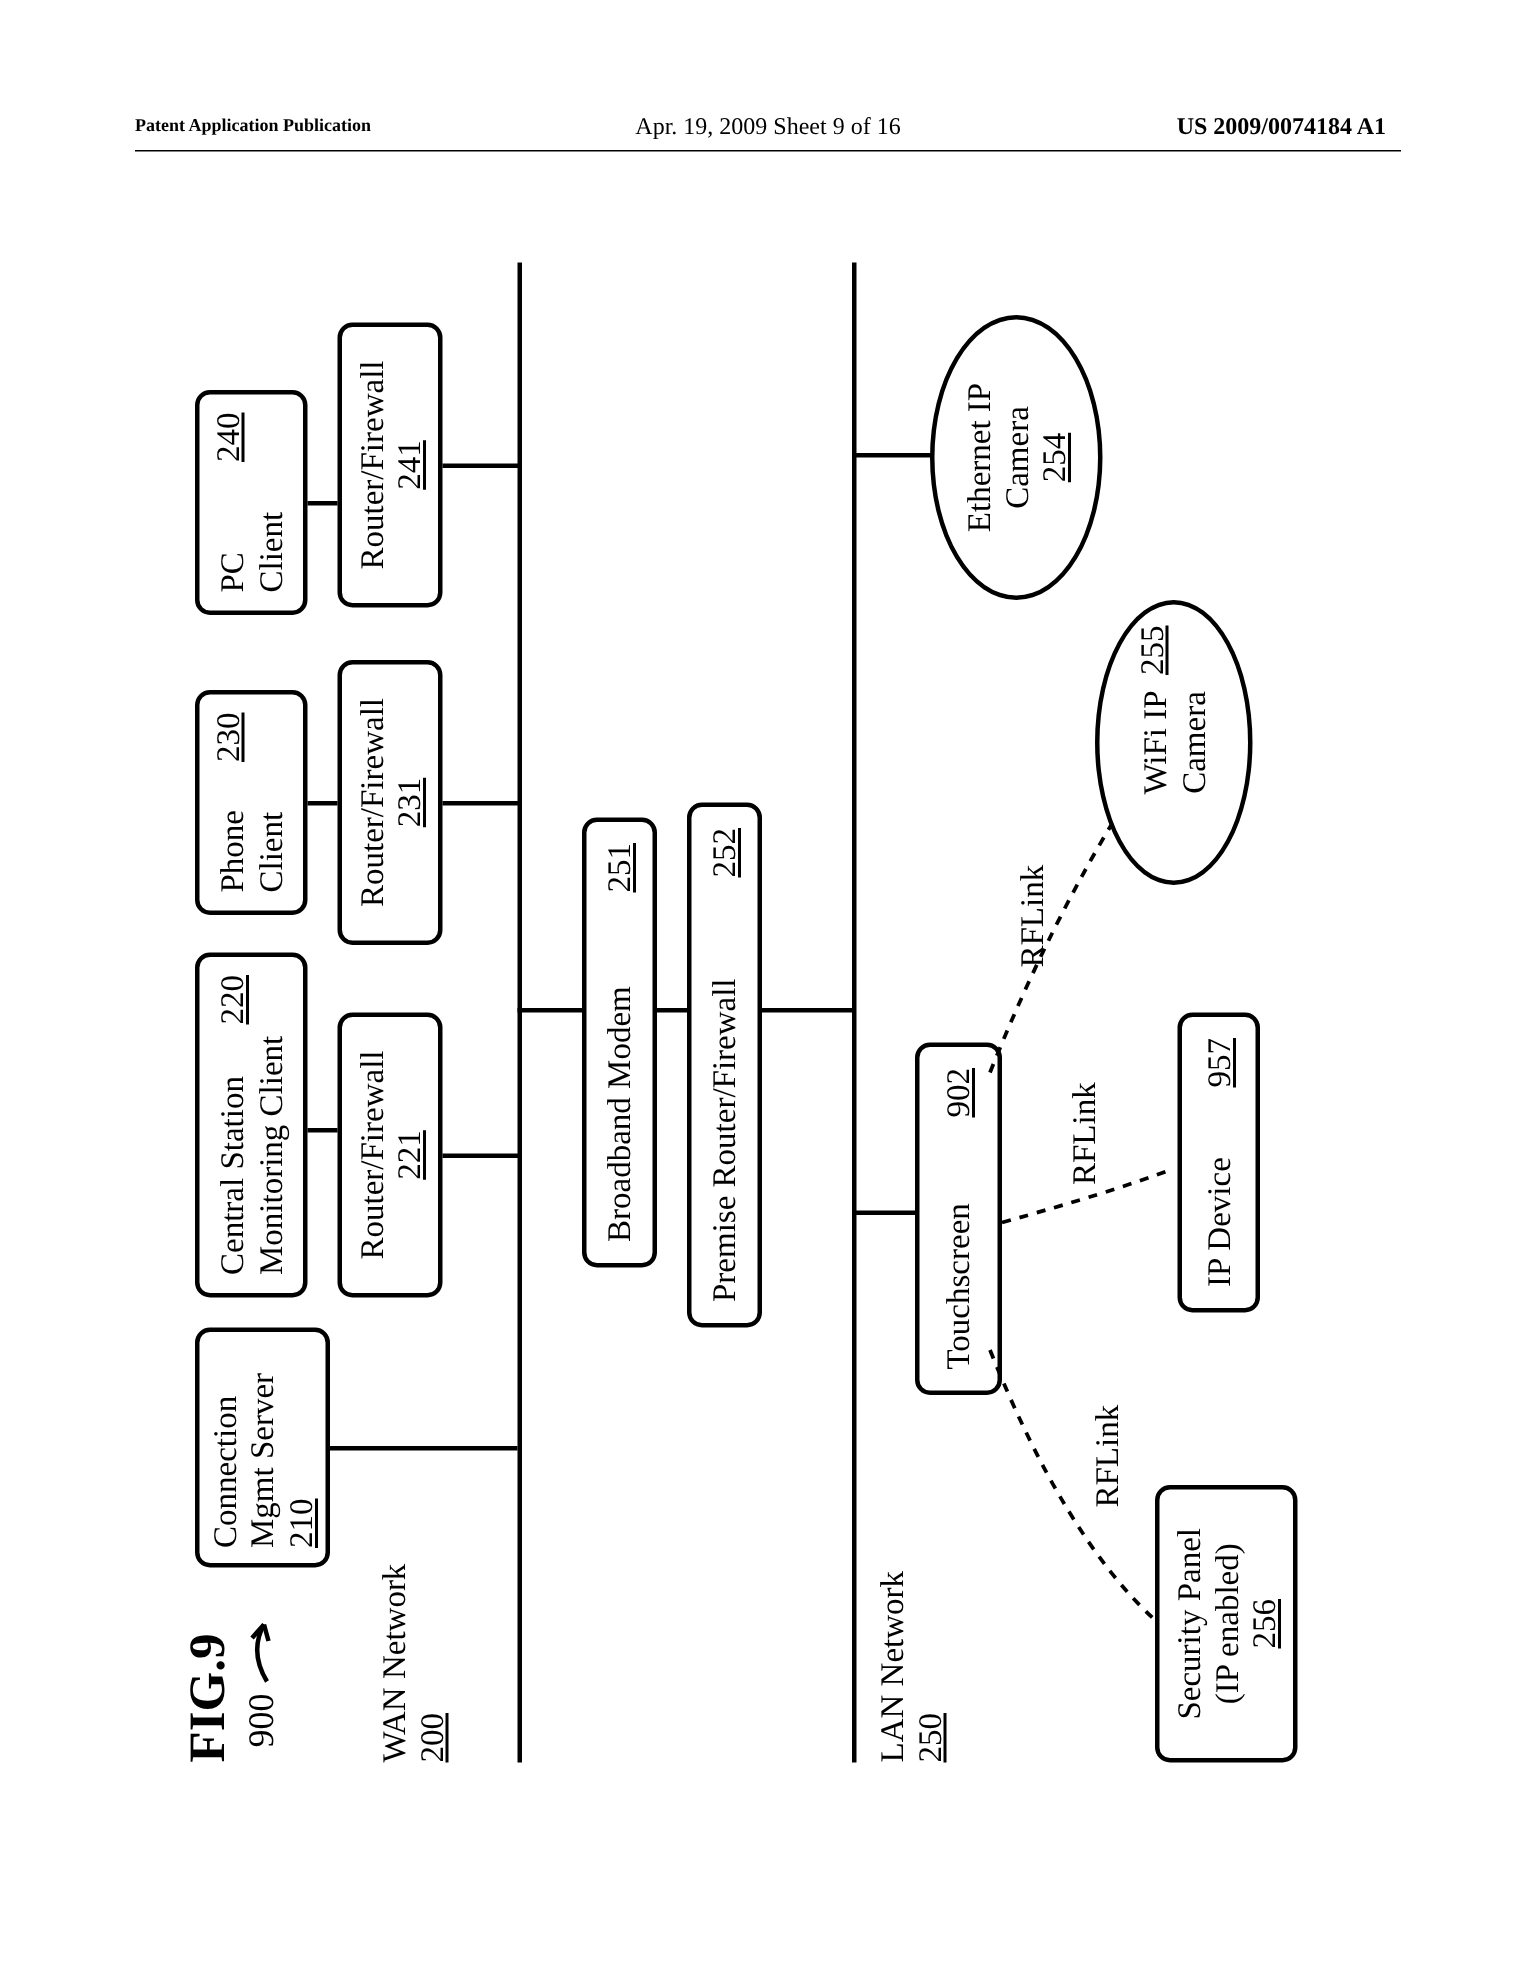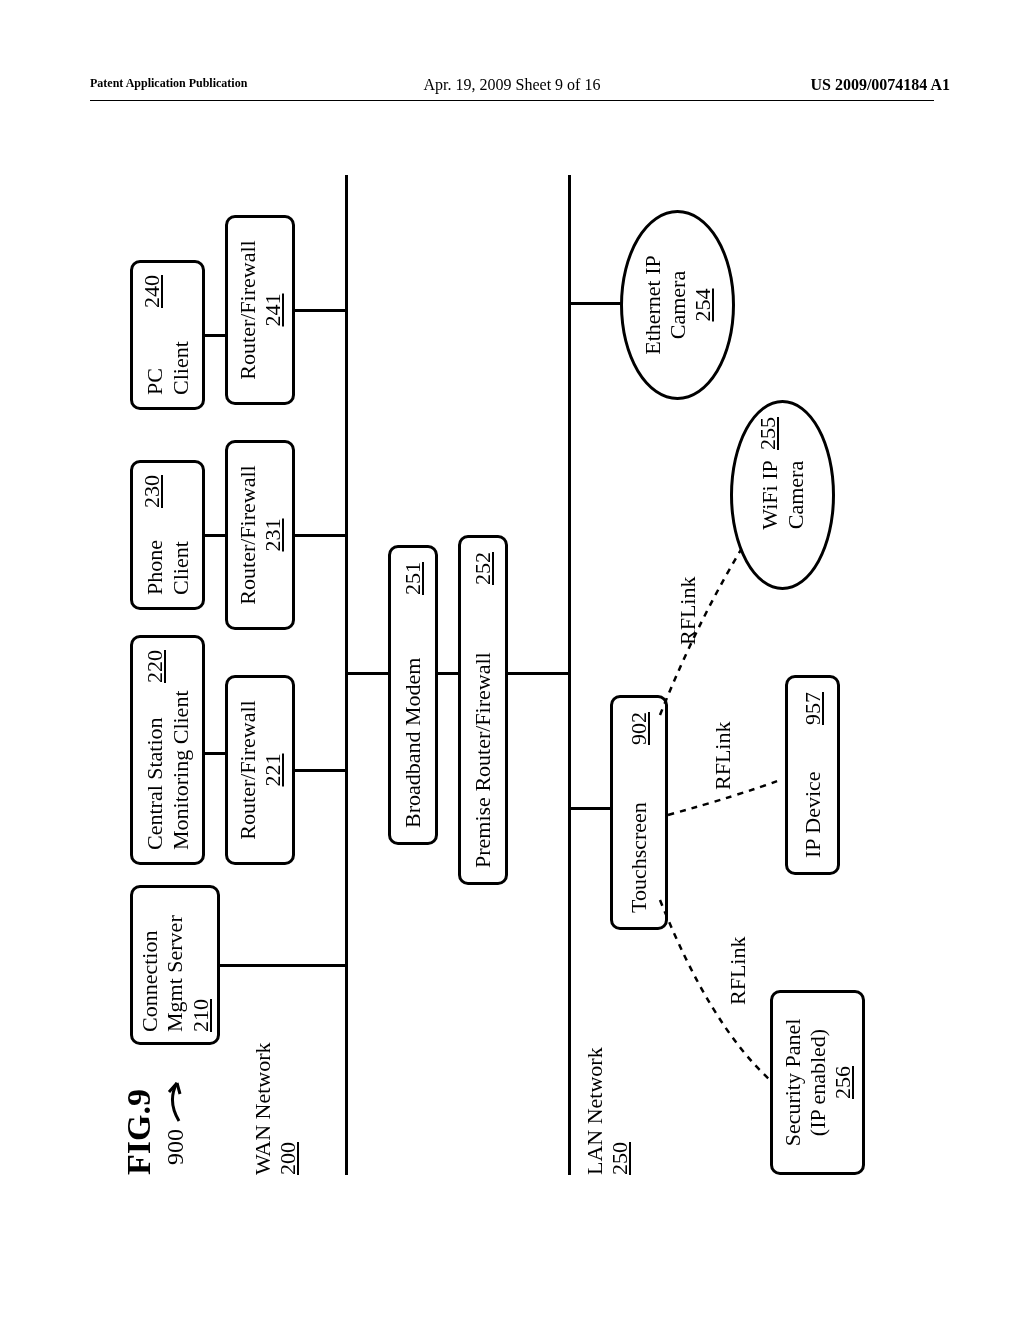--- a/index.html
+++ b/index.html
@@ -34,21 +34,21 @@
   .header-center {
     position: absolute;
     top: 76px;
     left: 50%;
     transform: translateX(-50%);
     font-size: 16px;
   }
   .header-right {
     position: absolute;
     top: 76px;
-    right: 74px;
+    right: 100px;
     font-size: 16px;
     font-weight: bold;
     margin-left: 23px;
   }
   
   .canvas {
     position: absolute;
     left: 120px;
     top: 175px;
     width: 770px;

